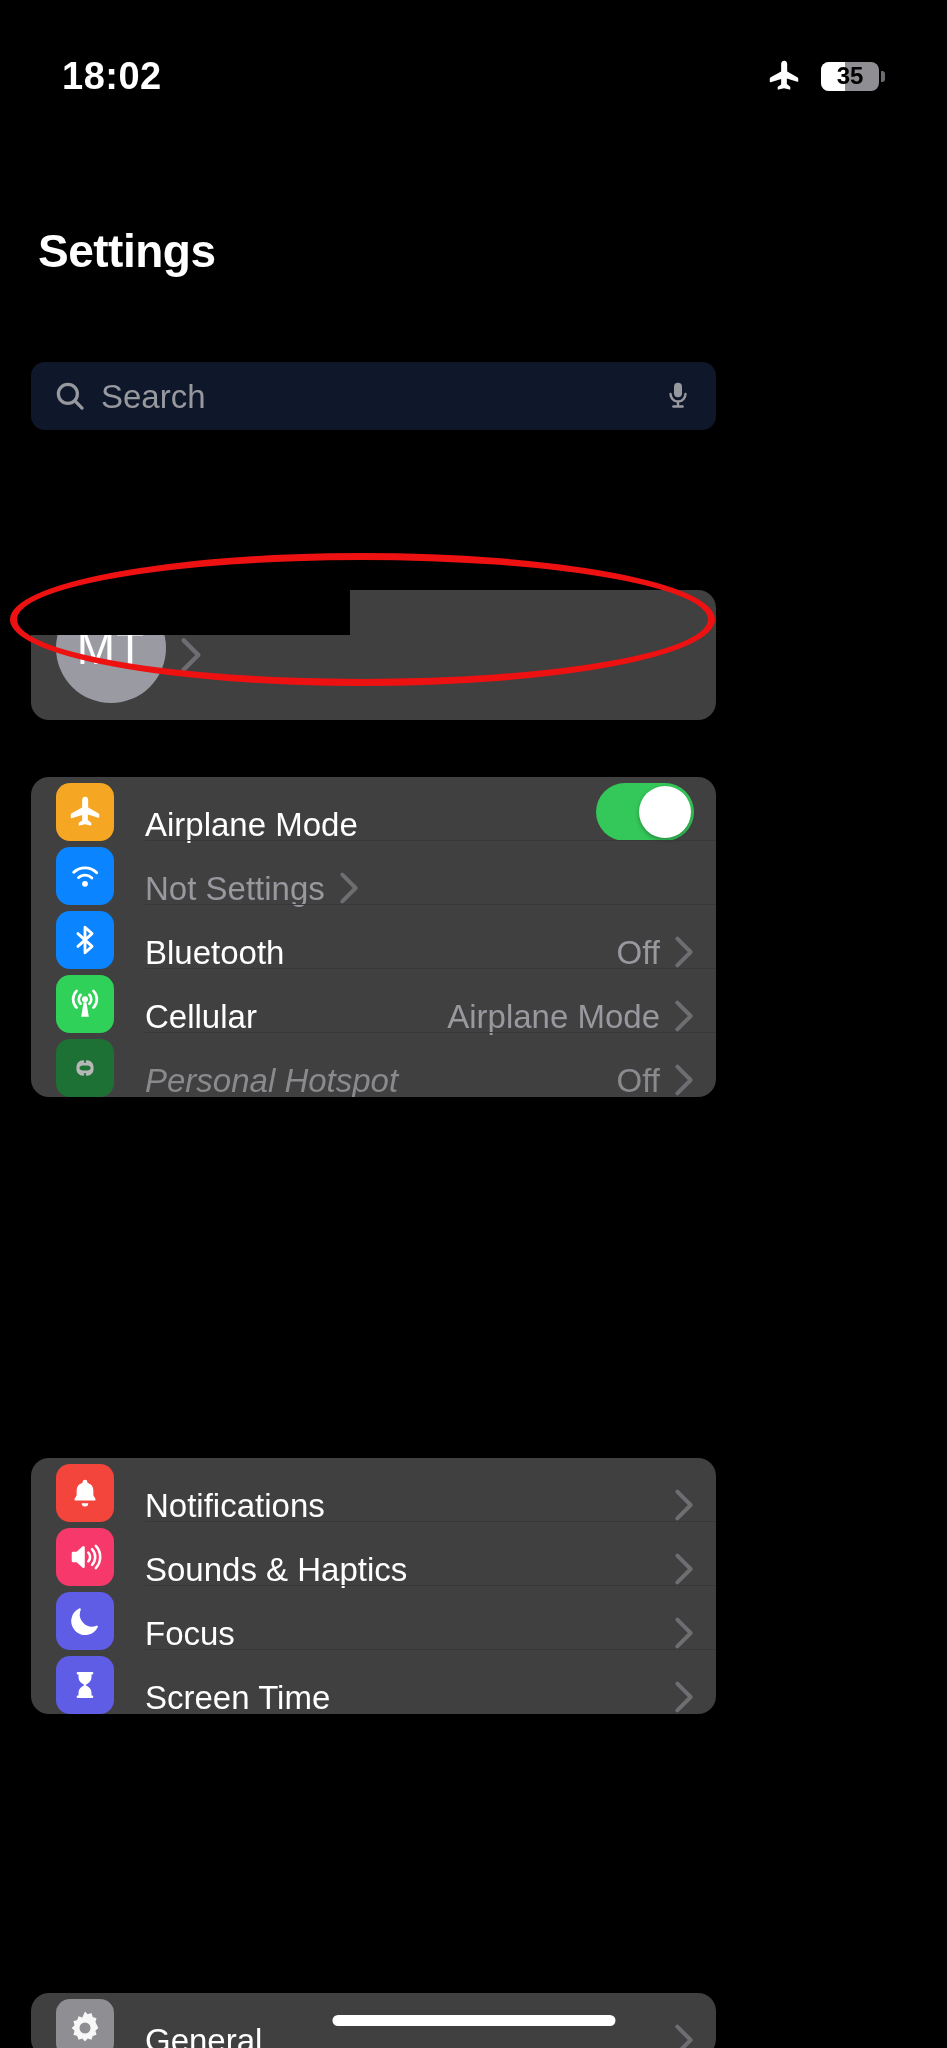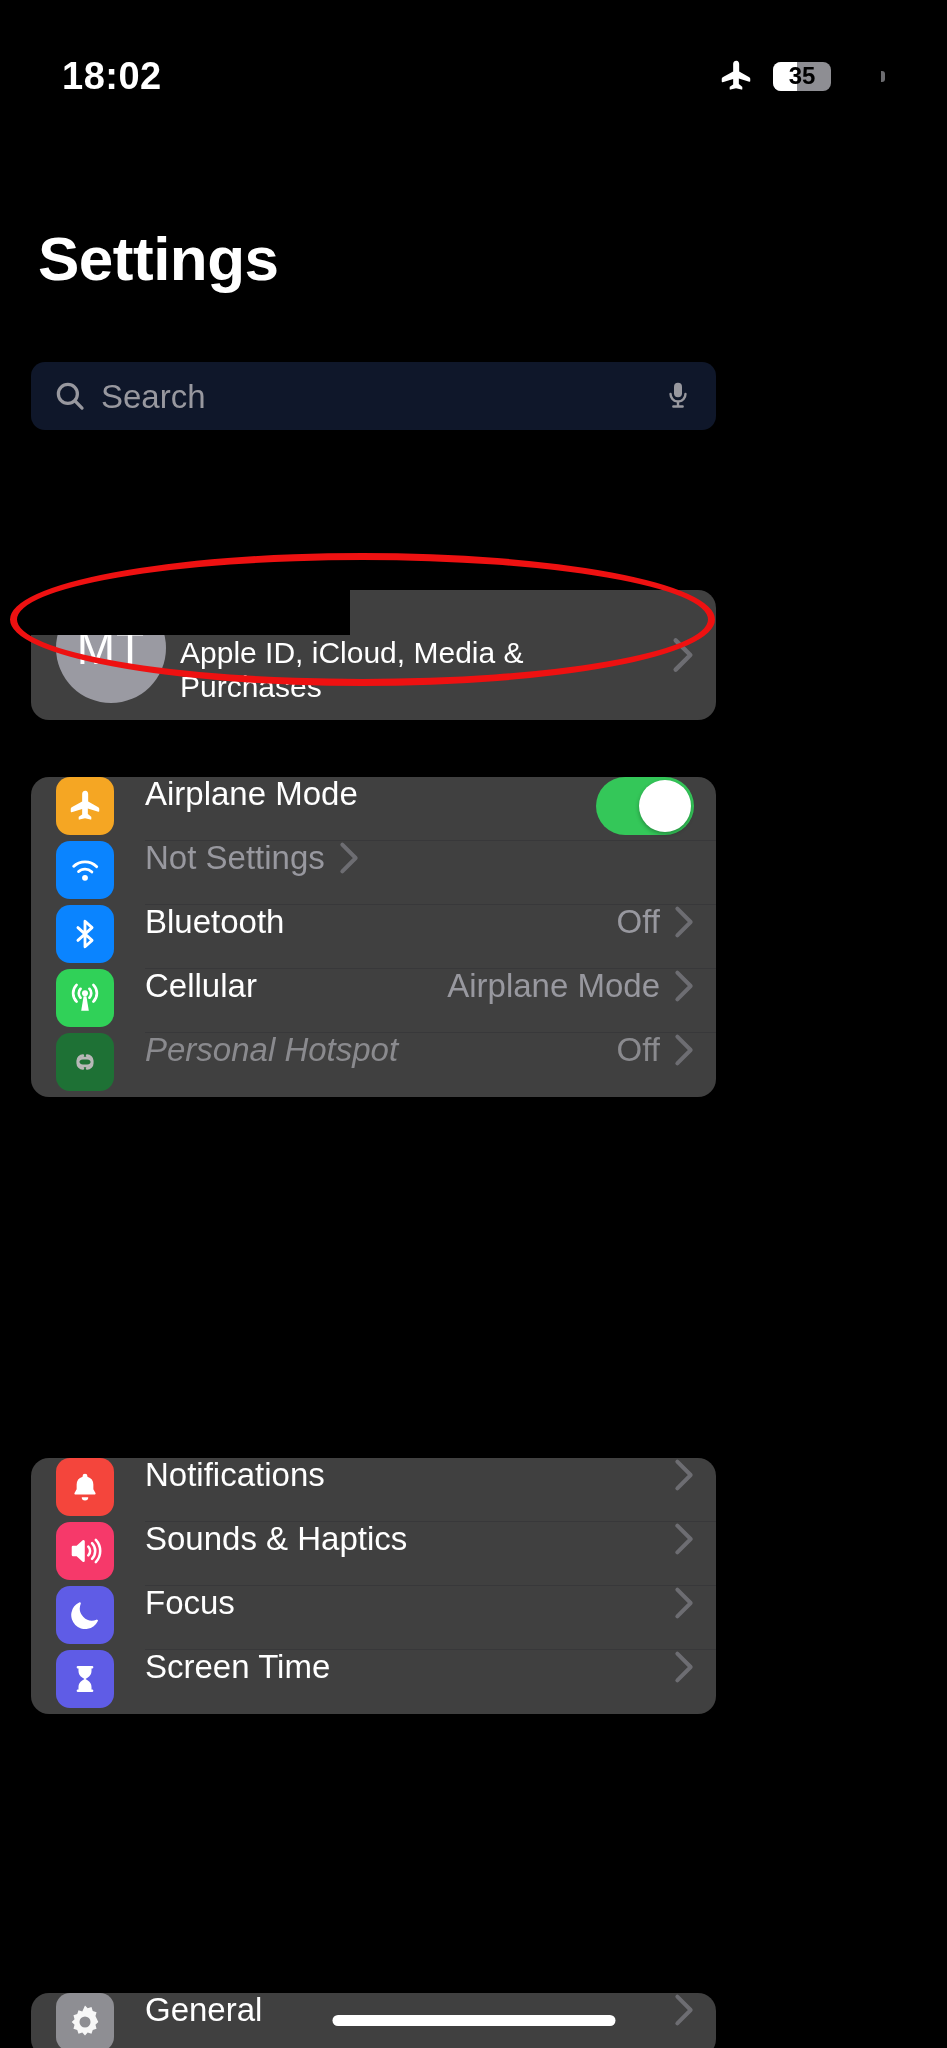--- a/index.html
+++ b/index.html
@@ -74,21 +74,21 @@
     border-radius: 0 3px 3px 0;
     margin-left: 2px;
   }
 
   
   .page-title {
     position: absolute;
     top: 228px;
     left: 38px;
     color: #ffffff;
-    font-size: 62px;
+    font-size: 46px;
     font-weight: bold;
     letter-spacing: -0.5px;
     line-height: 1;
   }
 
   
   .search-bar {
     position: absolute;
     top: 362px;
     left: 31px;
@@ -115,21 +115,21 @@
     left: 31px;
     width: 685px;
     background: #404040;
     border-radius: 18px;
     overflow: hidden;
   }
 
   .row {
     position: relative;
     display: flex;
-    align-items: flex-start;
+    align-items: flex-end;
     height: 64px;
     padding: 0 22px 0 25px;
   }
   .row-icon {
     flex: 0 0 auto;
     width: 58px;
     height: 58px;
     border-radius: 14px;
     display: flex;
     align-items: center;
@@ -277,21 +277,21 @@
 <body>
 
 <div class="status-bar">
   <div class="status-time">18:02</div>
   <div class="status-right">
     <span>
       <svg class="airplane-status-icon" width="38" height="38" viewBox="0 0 24 24" fill="#ffffff">
         <path d="M21 15.5v-1.7c0-.4-.2-.8-.6-1L14 9.2V4.4c0-1-.7-1.9-1.6-2h-.3c-1 0-1.8.8-1.9 1.8v4.9L3.6 12.8c-.4.2-.6.6-.6 1v1.7c0 .3.3.5.6.4l6.6-2v3.4l-1.9 1.4c-.2.1-.3.3-.3.5v1c0 .3.2.5.5.4l3.5-.9 3.5.9c.3.1.5-.1.5-.4v-1c0-.2-.1-.4-.3-.5L13.8 17v-3.4l6.6 2c.3.1.6-.1.6-.4z"></path>
       </svg>
     </span>
-    <div style="display:flex;align-items:center;gap:48px;">
+    <div style="display:flex;align-items:center;">
       <div class="battery">
         <div class="battery-fill" style="width: 42%;"></div>
         <span class="battery-text">35</span>
       </div>
       <div class="battery-cap"></div>
     </div>
   </div>
 </div>
 
 <div class="page-title">Settings</div>
@@ -308,24 +308,20 @@
     <svg class="mic-icon" width="32" height="32" viewBox="0 0 24 24" fill="#98989f">
       <rect x="9" y="2" width="6" height="11" rx="3"></rect>
       <path d="M5.5 10.5a.9.9 0 0 1 1.8 0 4.7 4.7 0 0 0 9.4 0 .9.9 0 0 1 1.8 0 6.5 6.5 0 0 1-5.6 6.4V19h2.6a.9.9 0 0 1 0 1.8H8.5a.9.9 0 0 1 0-1.8h2.6v-2.1a6.5 6.5 0 0 1-5.6-6.4z"></path>
     </svg>
   </span>
 </div>
 
 <div class="card" id="card-appleid">
   <div class="appleid-row">
     <div class="avatar">MT</div>
-    <div class="appleid-text">
-      <div class="appleid-name"></div>
-      <div class="appleid-sub">Apple ID, iCloud, Media &amp; Purchases</div>
-    </div>
     <span>
       <svg class="chevron" width="22" height="38" viewBox="0 0 12 20" fill="none" stroke="#6d6d72" stroke-width="2.4" stroke-linecap="round" stroke-linejoin="round">
         <polyline points="2,2 10,10 2,18"></polyline>
       </svg>
     </span>
   </div>
 </div>
 
 <div class="redaction" id="redact-left"></div>
 <div class="redaction" id="redact-right"></div>

